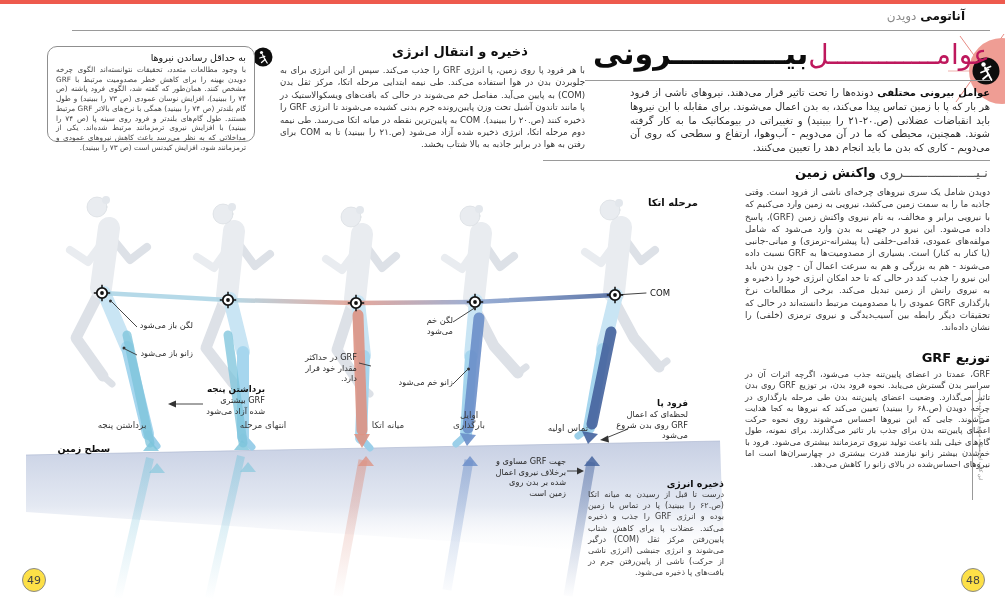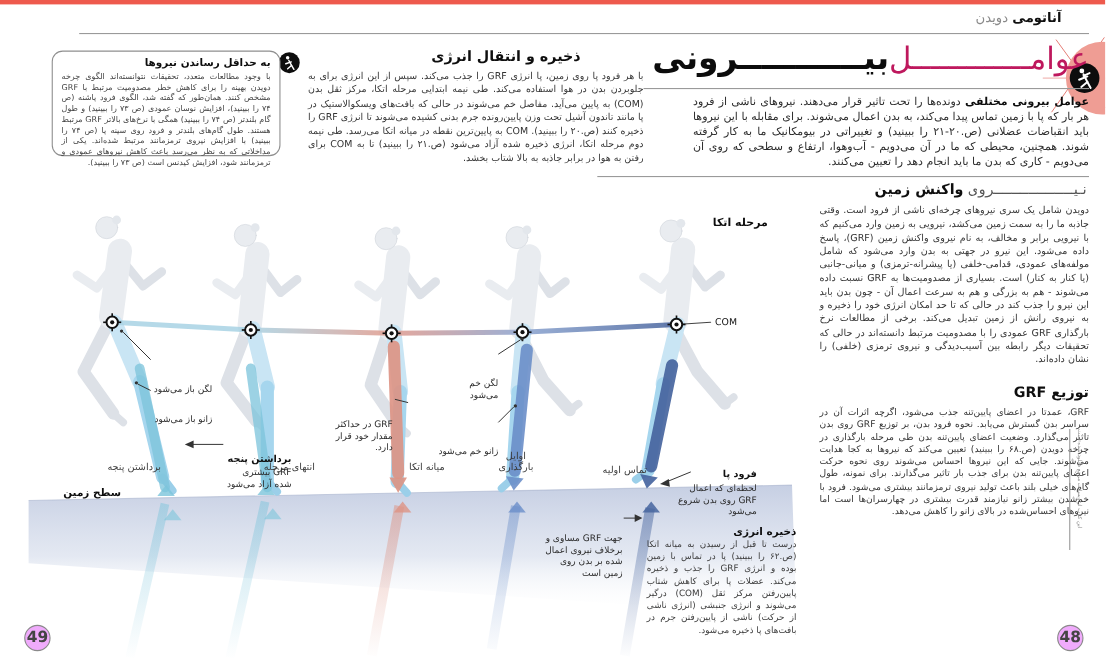--- a/index.html
+++ b/index.html
@@ -11,30 +11,30 @@
   .hdr{font-size:12px;color:#111;text-align:right;}
   .hdr .light{color:#8a8a8a;font-weight:400;}
   .title{display:flex;justify-content:space-between;align-items:baseline;direction:rtl;}
   .title .w1{font-weight:400;color:#be185d;font-size:28px;}
   .title .w2{font-weight:700;color:#0c0c0c;font-size:30px;}
   .body-txt{font-size:10px;line-height:13.8px;text-align:justify;color:#2b2b2b;}
   .col-txt{font-size:8.7px;line-height:12.3px;text-align:justify;color:#333;}
   .sec-head{font-weight:700;font-size:13px;color:#0e0e0e;text-align:right;}
   .sec-head .light{font-weight:400;color:#555;font-family:Liberation Mono, monospace;}
   .box{border:1px solid #8f8f8f;border-radius:10px;background:#fff;}
-  .box-title{font-weight:700;font-size:9.5px;color:#0d0d0d;text-align:right;}
+  .box-title{font-weight:400;font-size:9.5px;color:#0d0d0d;text-align:right;}
   .box-txt{font-size:7.3px;line-height:9.7px;text-align:justify;color:#444;}
-  .callout{position:absolute;font-size:8.2px;line-height:1.28;color:#2a2a2a;text-align:right;direction:rtl;margin-top:28px;}
+  .callout{position:absolute;font-size:8.2px;line-height:1.28;color:#2a2a2a;text-align:right;direction:rtl;}
   .callout .b{font-weight:700;font-size:8.8px;color:#111;}
   .phase{position:absolute;font-size:8.8px;color:#3a3a3a;text-align:center;direction:rtl;}
   .bold-lbl{font-weight:700;font-size:10px;color:#0d0d0d;}
   .ebox-h{font-weight:700;font-size:9.5px;color:#0d0d0d;margin-top:11px;}
   .ebox-t{font-size:8px;line-height:11.2px;text-align:justify;color:#3b3b3b;}
   .pgnum{position:absolute;width:22px;height:22px;border:1px solid #8a8a8a;border-radius:50%;
-         font-size:14px;color:#444;display:flex;align-items:center;justify-content:center;background:#f0abfc;font-weight:bold;}
+         font-size:11px;color:#444;display:flex;align-items:center;justify-content:center;background:#fde047;}
   .credit{position:absolute;font-size:5px;color:#888;white-space:nowrap;transform-origin:0 0;transform:rotate(90deg);}
   svg{display:block;}
 </style>
 </head>
 <body>
 
 <div id="page">
 
   <div class="abs" style="left:0;top:0;width:1005px;height:4px;background:#ee5a4d;"></div>
 

